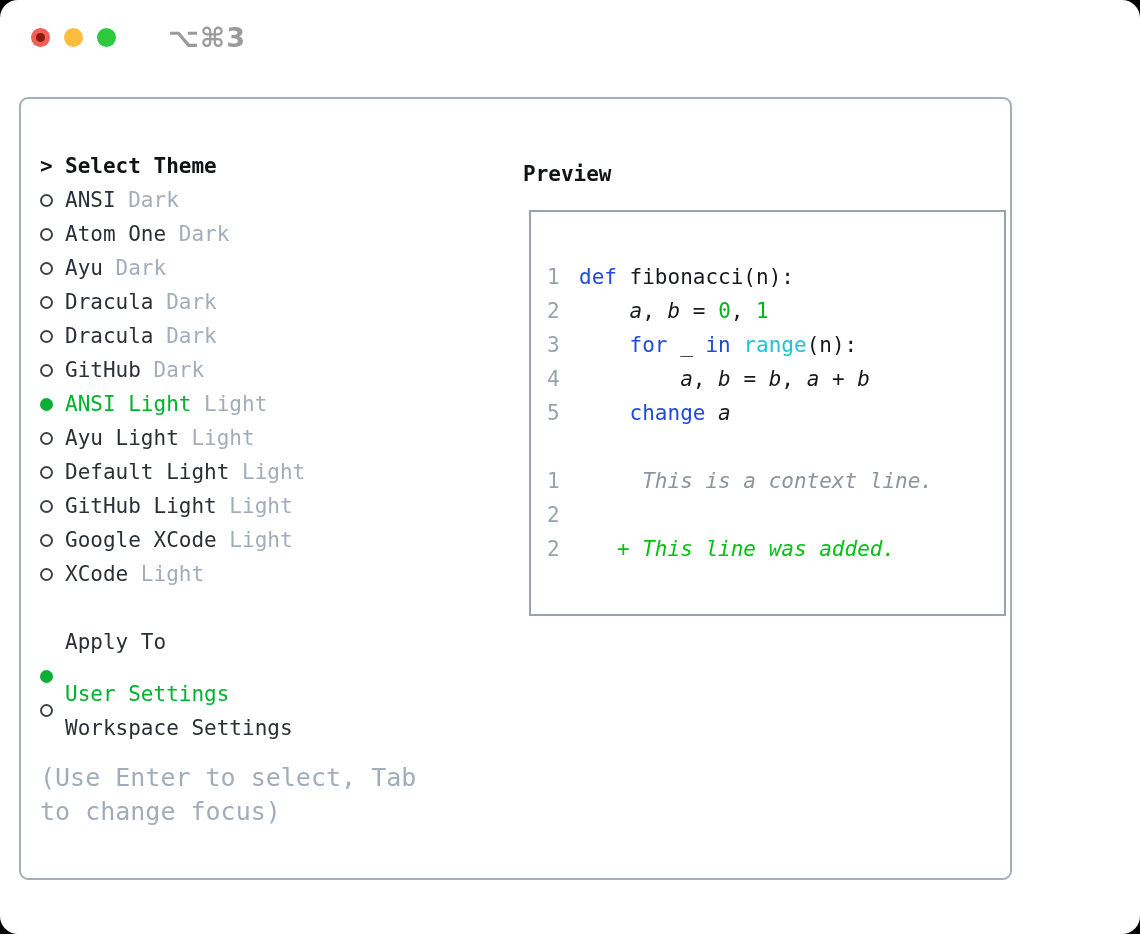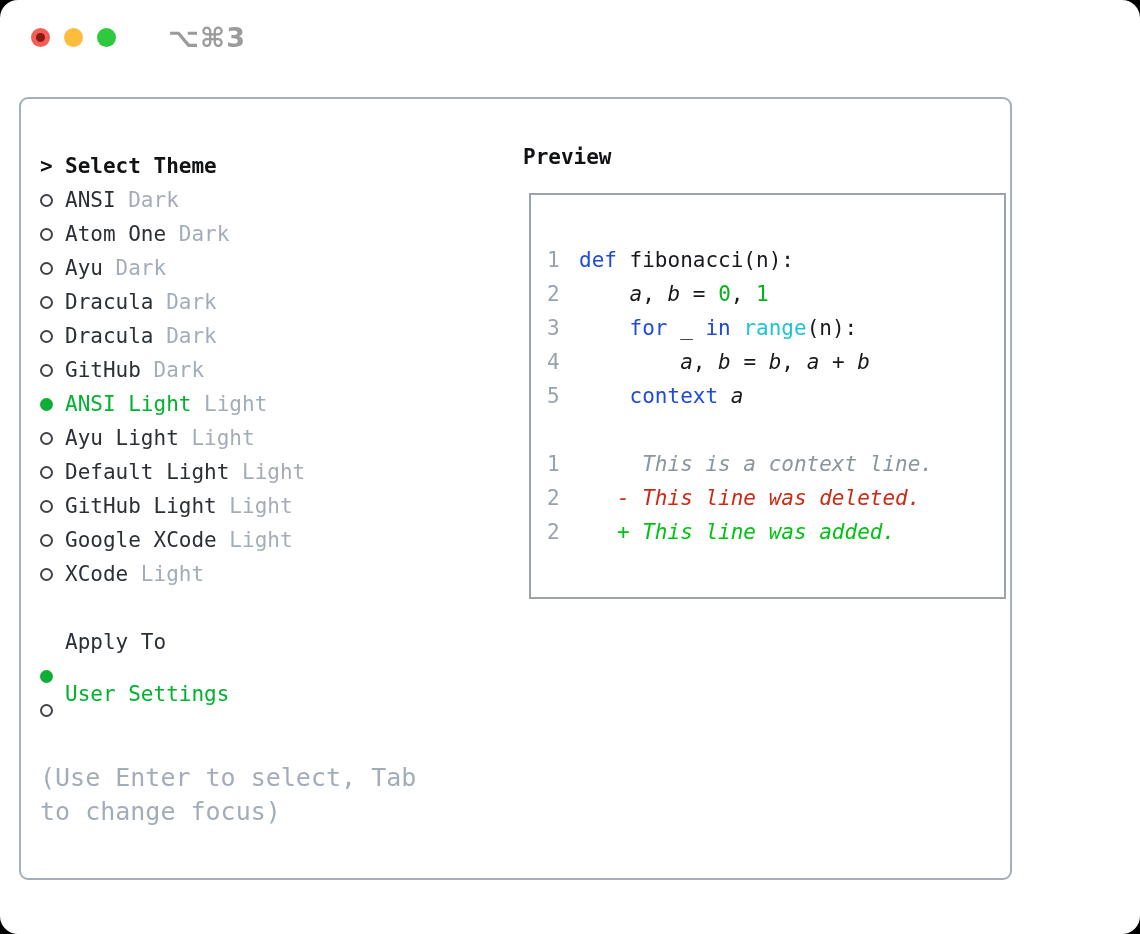--- a/index.html
+++ b/index.html
@@ -18,21 +18,21 @@
   .win-title{
     margin-left:52px;font-family:"DejaVu Sans","Liberation Sans",sans-serif;
     font-size:27px;font-weight:bold;color:#9b9b9b;letter-spacing:1px;
   }
   
   .panel{
     position:absolute;left:19px;top:97px;width:993px;height:783px;
     border:2px solid #a6aeb8;border-radius:9px;box-sizing:border-box;background:#fff;
   }
   .left-col{position:absolute;left:19px;top:50px;width:430px;}
-  .right-col{position:absolute;left:481px;top:41px;width:505px;}
+  .right-col{position:absolute;left:481px;top:58px;width:505px;}
   .row{height:34px;display:flex;align-items:center;font-size:21px;color:#2b3036;white-space:pre;}
   .row.blank{height:34px;}
   .bold{font-weight:bold;color:#101214;text-align:right;}
   .marker{display:inline-flex;width:25px;align-items:center;flex:none;}
   .prefix-char{font-weight:bold;color:#101214;font-size:21px;}
   .dot{width:13px;height:13px;border-radius:50%;border:2px solid #3f444b;box-sizing:border-box;background:transparent;}
   .dot.sel{background:#0fae36;border-color:#0fae36;}
   .tname{color:#2b3036;}
   .tname.sel{color:#00b22d;}
   .tsuffix{color:#a3adb9;margin-left:1ch;}
@@ -87,38 +87,38 @@
           <div class="row"><span class="marker"><span class="dot"></span></span><span class="tname">Google XCode</span><span class="tsuffix">Light</span></div>
           <div class="row"><span class="marker"><span class="dot"></span></span><span class="tname">XCode</span><span class="tsuffix">Light</span></div>
         </div>
       <div class="row blank"></div>
       <div class="row">
         <span class="marker"></span>
         <span>Apply To</span>
       </div>
       <div id="apply-list">
           <div class="row"><span class="marker"><span class="dot sel"></span></span><span class="apply-label sel">User Settings</span></div>
-          <div class="row"><span class="marker"><span class="dot"></span></span></div>
+          <div class="row"><span class="marker"><span class="dot"></span></span><span class="apply-label">Workspace Settings</span></div>
         </div>
       <div class="row blank"></div>
       <div class="hint">(Use Enter to select, Tab to change focus)</div>
     </div>
 
     <div class="right-col">
       <div class="row preview-title">Preview</div>
       <div class="preview-box">
         <div id="code-lines">
             <div class="pline"><span class="lnum">1</span><span class="kw">def</span><span class="plain"> fibonacci(n):</span></div>
             <div class="pline"><span class="lnum">2</span><span class="plain">    </span><span class="plain it">a</span><span class="plain">, </span><span class="plain it">b</span><span class="plain"> = </span><span class="lit">0</span><span class="plain">, </span><span class="lit">1</span></div>
             <div class="pline"><span class="lnum">3</span><span class="plain">    </span><span class="kw">for</span><span class="plain"> _ </span><span class="kw">in</span><span class="plain"> </span><span class="fn">range</span><span class="plain">(n):</span></div>
             <div class="pline"><span class="lnum">4</span><span class="plain">        </span><span class="plain it">a</span><span class="plain">, </span><span class="plain it">b</span><span class="plain"> = </span><span class="plain it">b</span><span class="plain">, </span><span class="plain it">a</span><span class="plain"> + </span><span class="plain it">b</span></div>
-            <div class="pline"><span class="lnum">5</span><span class="plain">    </span><span class="kw">context</span><span class="plain"> </span><span class="plain it">a</span></div>
+            <div class="pline"><span class="lnum">5</span><span class="plain">    </span><span class="kw">change</span><span class="plain"> </span><span class="plain it">a</span></div>
           </div>
         <div class="pline blank"></div>
         <div id="diff-lines">
             <div class="pline"><span class="lnum">1</span><span class="ctx it">     This is a context line.</span></div>
-            <div class="pline"><span class="lnum">2</span><span class="del it">   - This line was deleted.</span></div>
+            <div class="pline"><span class="lnum">2</span></div>
             <div class="pline"><span class="lnum">2</span><span class="add it">   + This line was added.</span></div>
           </div>
       </div>
     </div>
   </div>
 </div>
 
 </body></html>

